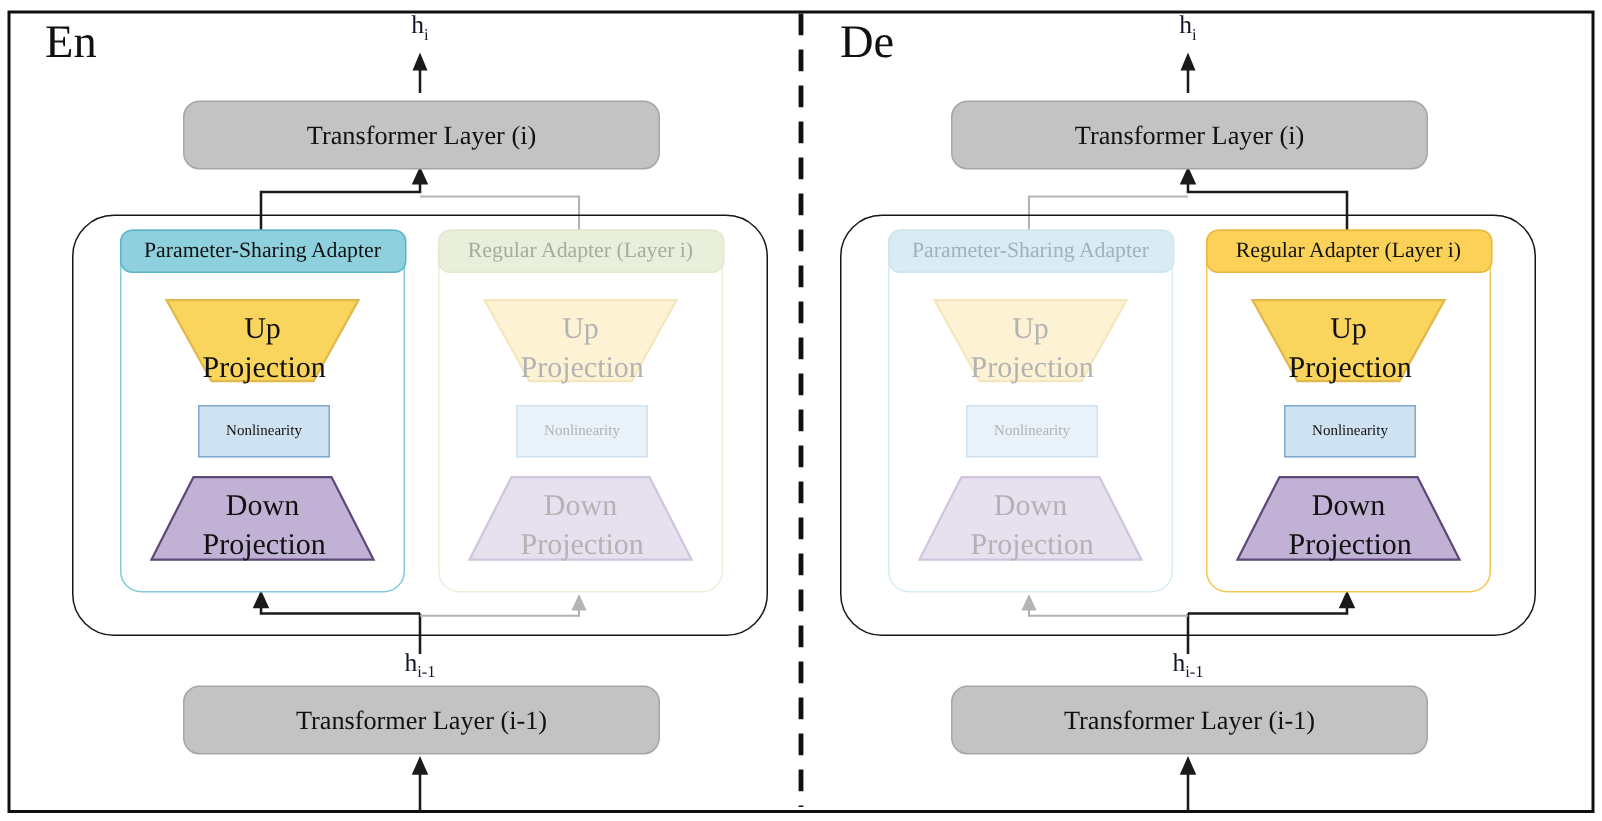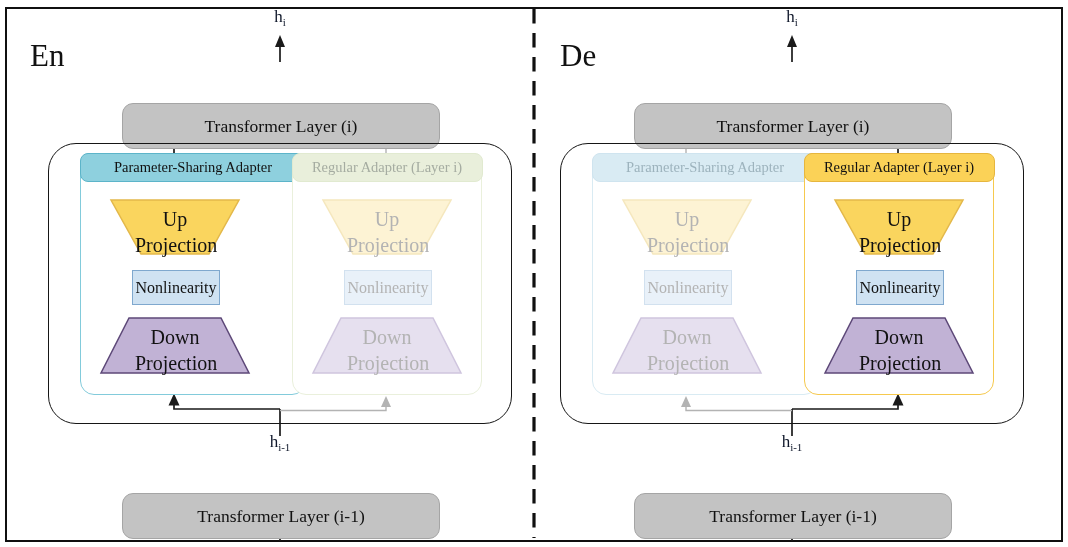--- a/index.html
+++ b/index.html
@@ -2,43 +2,43 @@
 <html><head>
 <meta charset="utf-8">
 <style>
   html,body{margin:0;padding:0;background:#fff;}
   .stage{position:relative;width:1068px;height:547px;background:#fff;overflow:hidden;
          font-family:"Liberation Serif","DejaVu Serif",serif;color:#111;}
   .frame{position:absolute;left:5px;top:7px;width:1054px;height:531px;border:2.2px solid #101010;}
   .overlay-svg{position:absolute;left:0;top:0;width:1068px;height:547px;}
   .panel{position:absolute;top:0;width:534px;height:547px;}
   .panel-svg{position:absolute;left:0;top:0;width:534px;height:547px;}
-  .panel-label{position:absolute;left:30px;top:10px;font-size:31px;color:#111;margin-top:28px;}
+  .panel-label{position:absolute;left:30px;top:10px;font-size:31px;color:#111;}
   .h-label{position:absolute;width:64px;text-align:center;font-size:17px;color:#0f172a;}
   .h-label sub{font-size:11px;}
   .h-out{left:248px;top:7px;}
   .h-in{left:248px;top:432px;}
   .tbox{position:absolute;left:122px;width:316px;height:44px;background:#c3c3c3;border:1px solid #a5a5a5;
-        border-radius:11px;display:flex;align-items:center;justify-content:center;font-size:17.5px;color:#111;margin-top:36px;}
+        border-radius:11px;display:flex;align-items:center;justify-content:center;font-size:17.5px;color:#111;}
   .tbox-top{top:67px;}
   .tbox-bottom{top:457px;}
   .adapter-container{position:absolute;left:48px;top:143px;width:462px;height:279px;
         border:1.6px solid #161616;border-radius:28px;background:transparent;}
   .card{position:absolute;top:153px;width:188px;height:240px;border-radius:10px 10px 14px 14px;
         border:1.5px solid;background:#ffffff;}
-  .card.c1{left:80px;padding-left:36px;}
+  .card.c1{left:80px;}
   .card.c2{left:292px;}
   .card-header{position:absolute;top:-1.5px;left:-1.5px;right:-1.5px;height:27px;border-radius:8px;
         border:1px solid;display:flex;align-items:center;justify-content:center;font-size:14.5px;}
   .card-svg{position:absolute;left:0;top:0;width:188px;height:240px;}
   .trap-label{position:absolute;width:80px;left:54px;text-align:center;font-size:20px;line-height:1.3;}
   .trap-label.up{top:52px;}
   .trap-label.down{top:170px;}
   .nonlin{position:absolute;left:51px;top:116px;width:86px;height:33px;display:flex;align-items:center;
-        justify-content:center;font-size:16px;border:1.5px solid;}
+        justify-content:center;font-size:10px;border:1.5px solid;}
   
   .card.act.teal{border-color:#82cbdb;}
   .card.act.teal .card-header{background:#8ed0de;border-color:#5cb4c9;color:#111;}
   .card.act.yellow{border-color:#f6c94e;}
   .card.act.yellow .card-header{background:#fbd257;border-color:#e6b63e;color:#111;}
   .card.fad.green{border-color:#eaf0dc;}
   .card.fad.green .card-header{background:#e9efdb;border-color:#e1ead0;color:#a5aca1;}
   .card.fad.blue{border-color:#d9ebf3;}
   .card.fad.blue .card-header{background:#d9ebf3;border-color:#cfe4ef;color:#9db3bd;}
   .card.act .trap-up{fill:#fad55e;stroke:#e3b84a;}

